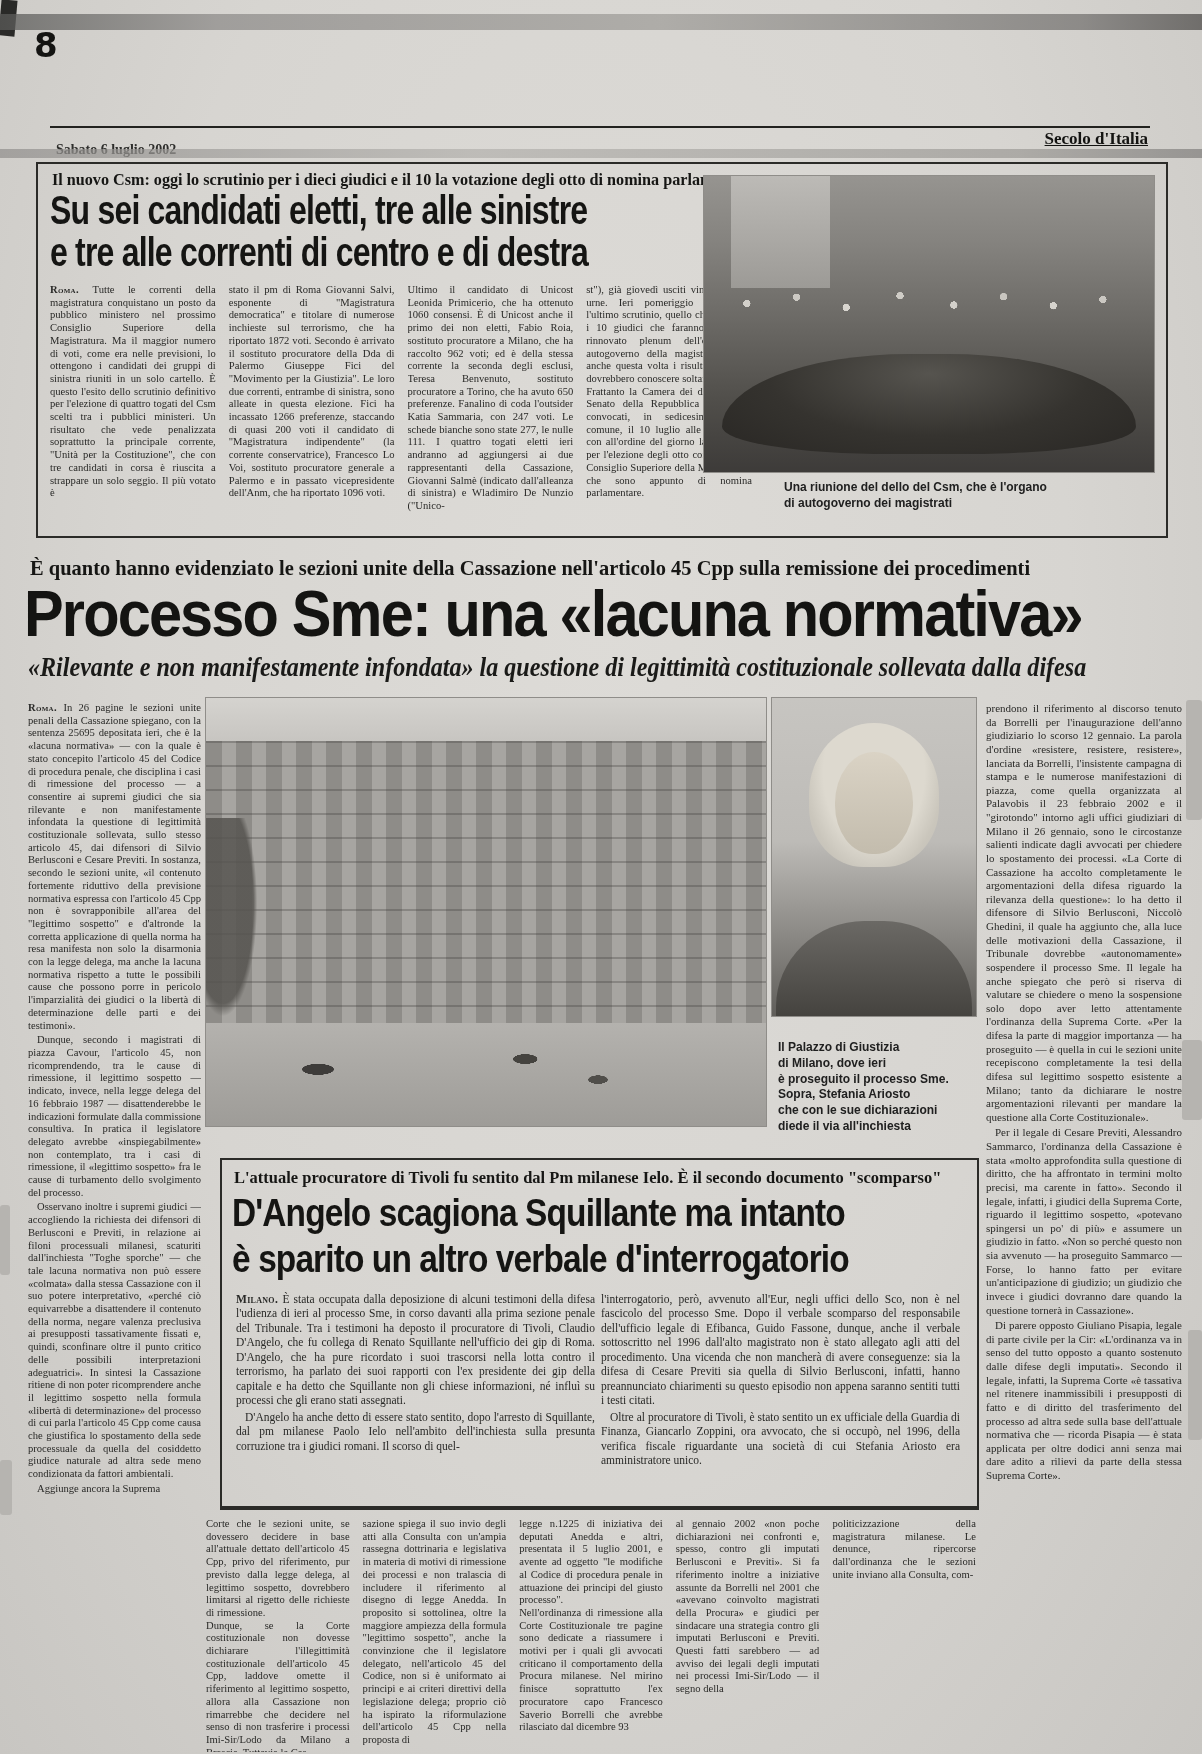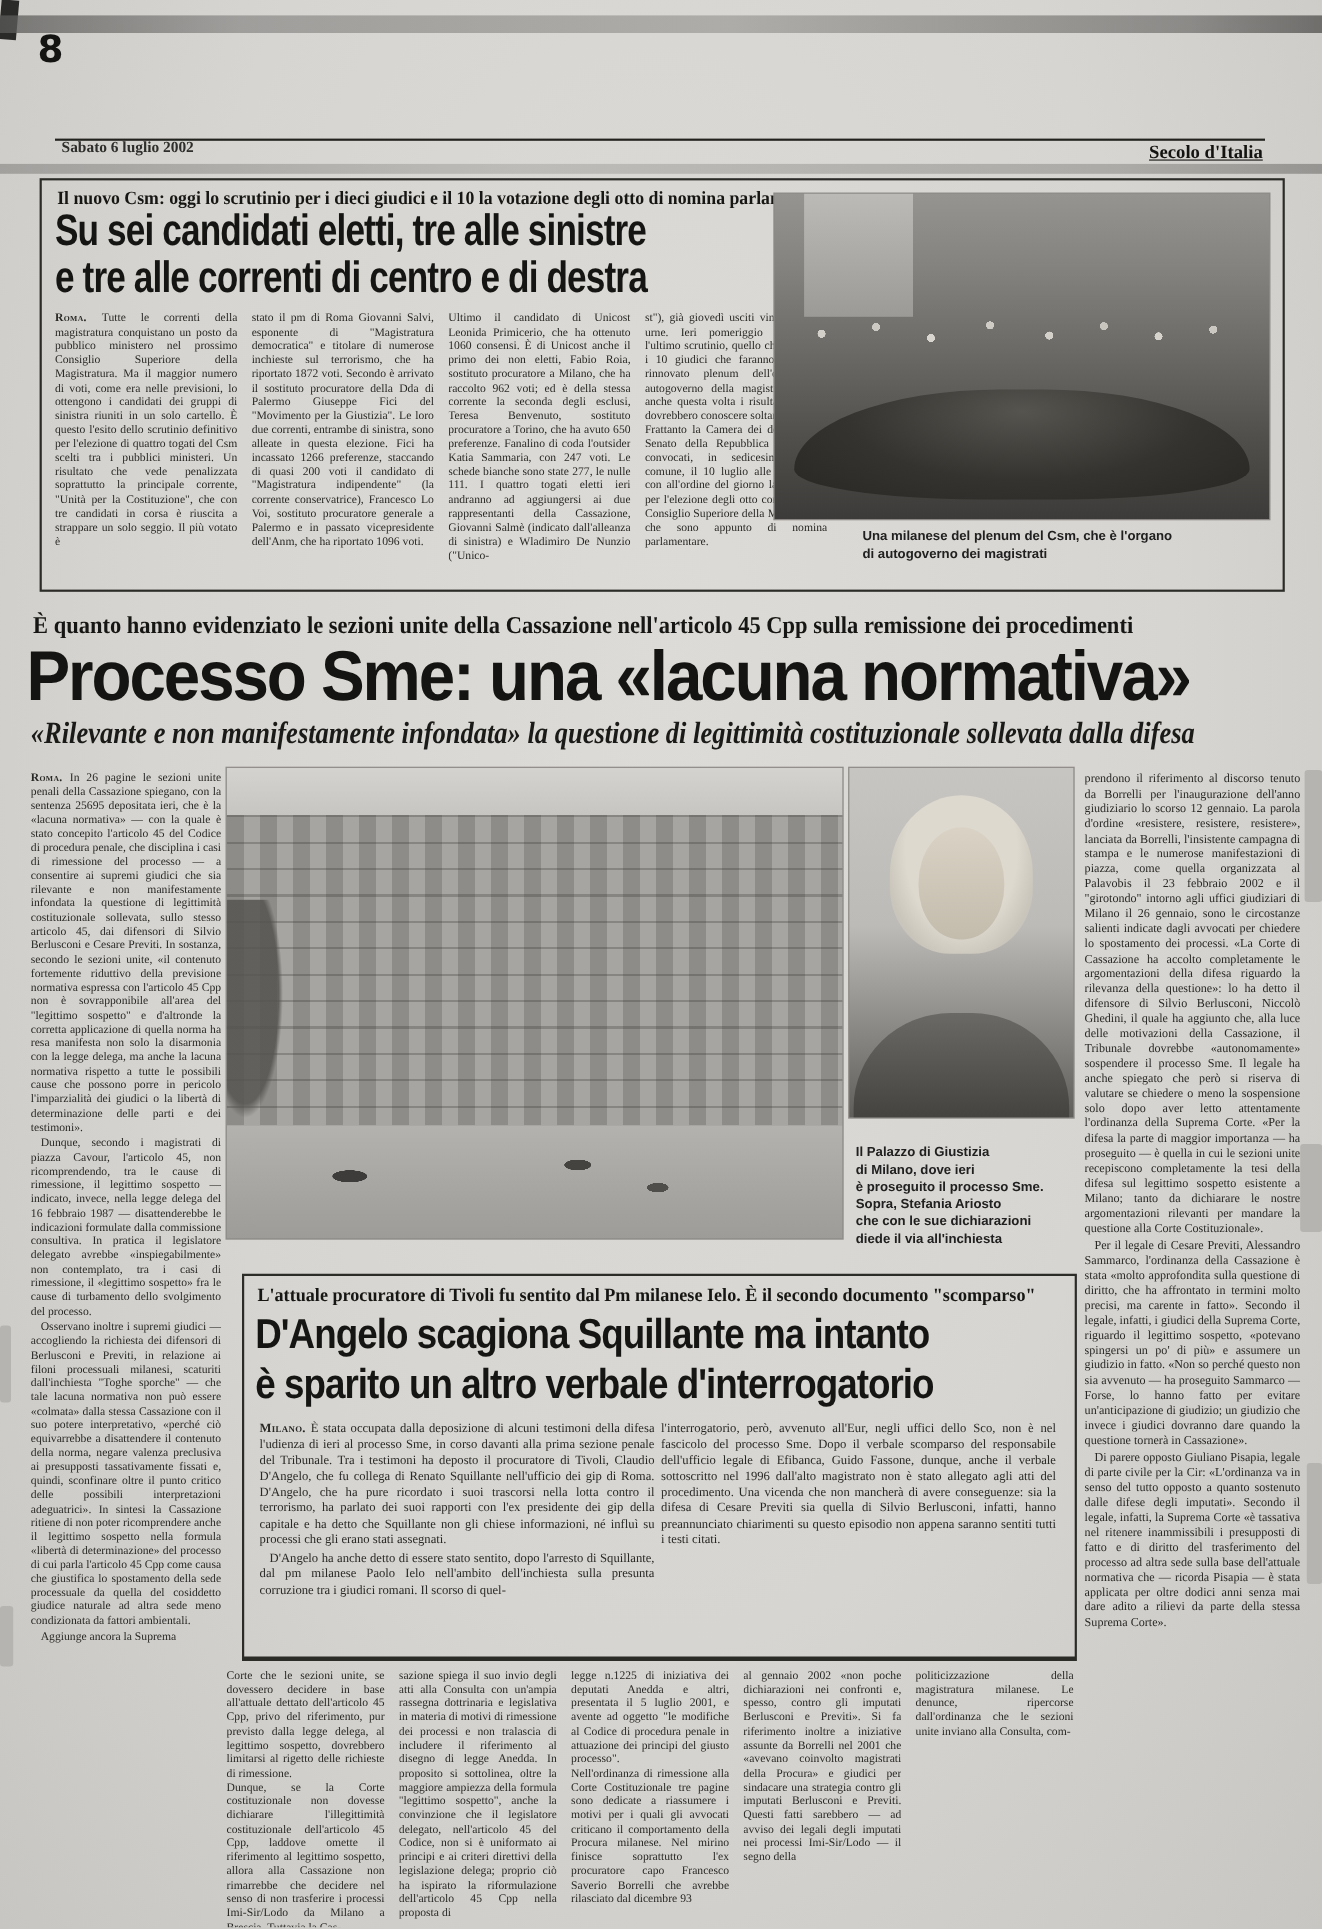--- a/index.html
+++ b/index.html
@@ -77,21 +77,21 @@
 
 <div id="page">
 
   <div class="abs" style="left:0;top:0;width:16px;height:36px;background:#2a2a28;transform:rotate(5deg);"></div>
   <div class="band" style="top:14px;height:16px;background:linear-gradient(90deg,#5a5a58,#8e8c8a 18%,#a09e9a 55%,#757371 90%,#504e4c);opacity:.75;"></div>
 
   <div class="abs pagenum" style="left:34px;top:28px;">8</div>
 
 
   <div class="rule" style="left:50px;top:126px;width:1100px;height:2px;"></div>
-  <div class="abs datetxt" style="left:56px;top:128px;">Sabato 6 luglio 2002</div>
+  <div class="abs datetxt" style="left:56px;top:143px;">Sabato 6 luglio 2002</div>
   <div class="abs papertxt" style="right:54px;top:130px;">Secolo d'Italia</div>
   <div class="band" style="top:149px;height:9px;background:linear-gradient(90deg,#8f8d8b,#b2b0ac 40%,#9a9894 85%,#7e7c7a);opacity:.7;"></div>
 
   <div class="nbox" style="left:36px;top:162px;width:1128px;height:372px;">
     <div class="abs sq kicker1" style="left:14px;top:6px;">Il nuovo Csm: oggi lo scrutinio per i dieci giudici e il 10 la votazione degli otto di nomina parlamentare</div>
     <div class="abs" style="left:12px;top:26px;">
       <div class="sq head1">Su sei candidati eletti, tre alle sinistre</div>
       <div class="sq head1">e tre alle correnti di centro e di destra</div>
     </div>
 
@@ -110,21 +110,21 @@
 Frattanto la Camera dei deputati e il Senato della Repubblica sono stati convocati, in sedicesima seduta comune, il 10 luglio alle ore 13,30, con all'ordine del giorno la votazione per l'elezione degli otto componenti il Consiglio Superiore della Magistratura che sono appunto di nomina parlamentare.</p>
       </div>
     </div>
 
     <div class="ph" style="left:666px;top:12px;width:450px;height:296px;">
       <div class="pl-base"></div>
       <div class="pl-window"></div>
       <div class="pl-people"></div>
       <div class="pl-desk"></div>
     </div>
-    <div class="abs cap" style="left:746px;top:316px;width:370px;">Una milanese del plenum del Csm, che è l'organo
+    <div class="abs cap" style="left:746px;top:316px;width:370px;">Una riunione del dello del Csm, che è l'organo
 di autogoverno dei magistrati</div>
   </div>
 
   <div class="abs sq smekick" style="left:30px;top:556px;">È quanto hanno evidenziato le sezioni unite della Cassazione nell'articolo 45 Cpp sulla remissione dei procedimenti</div>
   <div class="abs sq smehead" style="left:24px;top:582px;">Processo Sme: una «lacuna normativa»</div>
   <div class="abs sq smesub" style="left:28px;top:652px;">«Rilevante e non manifestamente infondata» la questione di legittimità costituzionale sollevata dalla difesa</div>
 
   <div class="abs bt clip" style="left:28px;top:702px;width:173px;height:898px;">
     <p class="lead"><b class="dl">Roma. </b><span>In 26 pagine le sezioni unite penali della Cassazione spiegano, con la sentenza 25695 depositata ieri, che è la «lacuna normativa» — con la quale è stato concepito l'articolo 45 del Codice di procedura penale, che disciplina i casi di rimessione del processo — a consentire ai supremi giudici che sia rilevante e non manifestamente infondata la questione di legittimità costituzionale sollevata, sullo stesso articolo 45, dai difensori di Silvio Berlusconi e Cesare Previti. In sostanza, secondo le sezioni unite, «il contenuto fortemente riduttivo della previsione normativa espressa con l'articolo 45 Cpp non è sovrapponibile all'area del "legittimo sospetto" e d'altronde la corretta applicazione di quella norma ha resa manifesta non solo la disarmonia con la legge delega, ma anche la lacuna normativa rispetto a tutte le possibili cause che possono porre in pericolo l'imparzialità dei giudici o la libertà di determinazione delle parti e dei testimoni».</span></p>
     <p>Dunque, secondo i magistrati di piazza Cavour, l'articolo 45, non ricomprendendo, tra le cause di rimessione, il legittimo sospetto — indicato, invece, nella legge delega del 16 febbraio 1987 — disattenderebbe le indicazioni formulate dalla commissione consultiva. In pratica il legislatore delegato avrebbe «inspiegabilmente» non contemplato, tra i casi di rimessione, il «legittimo sospetto» fra le cause di turbamento dello svolgimento del processo.</p>
@@ -165,20 +165,21 @@
       <div class="sq dhead">D'Angelo scagiona Squillante ma intanto</div>
       <div class="sq dhead">è sparito un altro verbale d'interrogatorio</div>
     </div>
     <div class="abs cols bt bt3" style="left:14px;top:132px;width:724px;height:202px;gap:6px;">
       <div class="col">
         <p class="lead"><b class="dl">Milano. </b><span>È stata occupata dalla deposizione di alcuni testimoni della difesa l'udienza di ieri al processo Sme, in corso davanti alla prima sezione penale del Tribunale. Tra i testimoni ha deposto il procuratore di Tivoli, Claudio D'Angelo, che fu collega di Renato Squillante nell'ufficio dei gip di Roma. D'Angelo, che ha pure ricordato i suoi trascorsi nella lotta contro il terrorismo, ha parlato dei suoi rapporti con l'ex presidente dei gip della capitale e ha detto che Squillante non gli chiese informazioni, né influì su processi che gli erano stati assegnati.</span></p>
         <p>D'Angelo ha anche detto di essere stato sentito, dopo l'arresto di Squillante, dal pm milanese Paolo Ielo nell'ambito dell'inchiesta sulla presunta corruzione tra i giudici romani. Il scorso di quel-</p>
       </div>
       <div class="col">
         <p class="lead">l'interrogatorio, però, avvenuto all'Eur, negli uffici dello Sco, non è nel fascicolo del processo Sme. Dopo il verbale scomparso del responsabile dell'ufficio legale di Efibanca, Guido Fassone, dunque, anche il verbale sottoscritto nel 1996 dall'alto magistrato non è stato allegato agli atti del procedimento. Una vicenda che non mancherà di avere conseguenze: sia la difesa di Cesare Previti sia quella di Silvio Berlusconi, infatti, hanno preannunciato chiarimenti su questo episodio non appena saranno sentiti tutti i testi citati.</p>
+        <p>Oltre al procuratore di Tivoli, è stato sentito un ex ufficiale della Guardia di Finanza, Giancarlo Zoppini, ora avvocato, che si occupò, nel 1996, della verifica fiscale riguardante una società di cui Stefania Ariosto era amministratore unico.</p>
       </div>
     </div>
   </div>
 
   <div class="abs cols bt" style="left:206px;top:1518px;width:770px;height:234px;gap:13px;font-family:Liberation Serif, serif;">
     <div class="col">
       <p class="lead">Corte che le sezioni unite, se dovessero decidere in base all'attuale dettato dell'articolo 45 Cpp, privo del riferimento, pur previsto dalla legge delega, al legittimo sospetto, dovrebbero limitarsi al rigetto delle richieste di rimessione.
 Dunque, se la Corte costituzionale non dovesse dichiarare l'illegittimità costituzionale dell'articolo 45 Cpp, laddove omette il riferimento al legittimo sospetto, allora alla Cassazione non rimarrebbe che decidere nel senso di non trasferire i processi Imi-Sir/Lodo da Milano a Brescia. Tuttavia la Cas-</p>
     </div>
     <div class="col">

